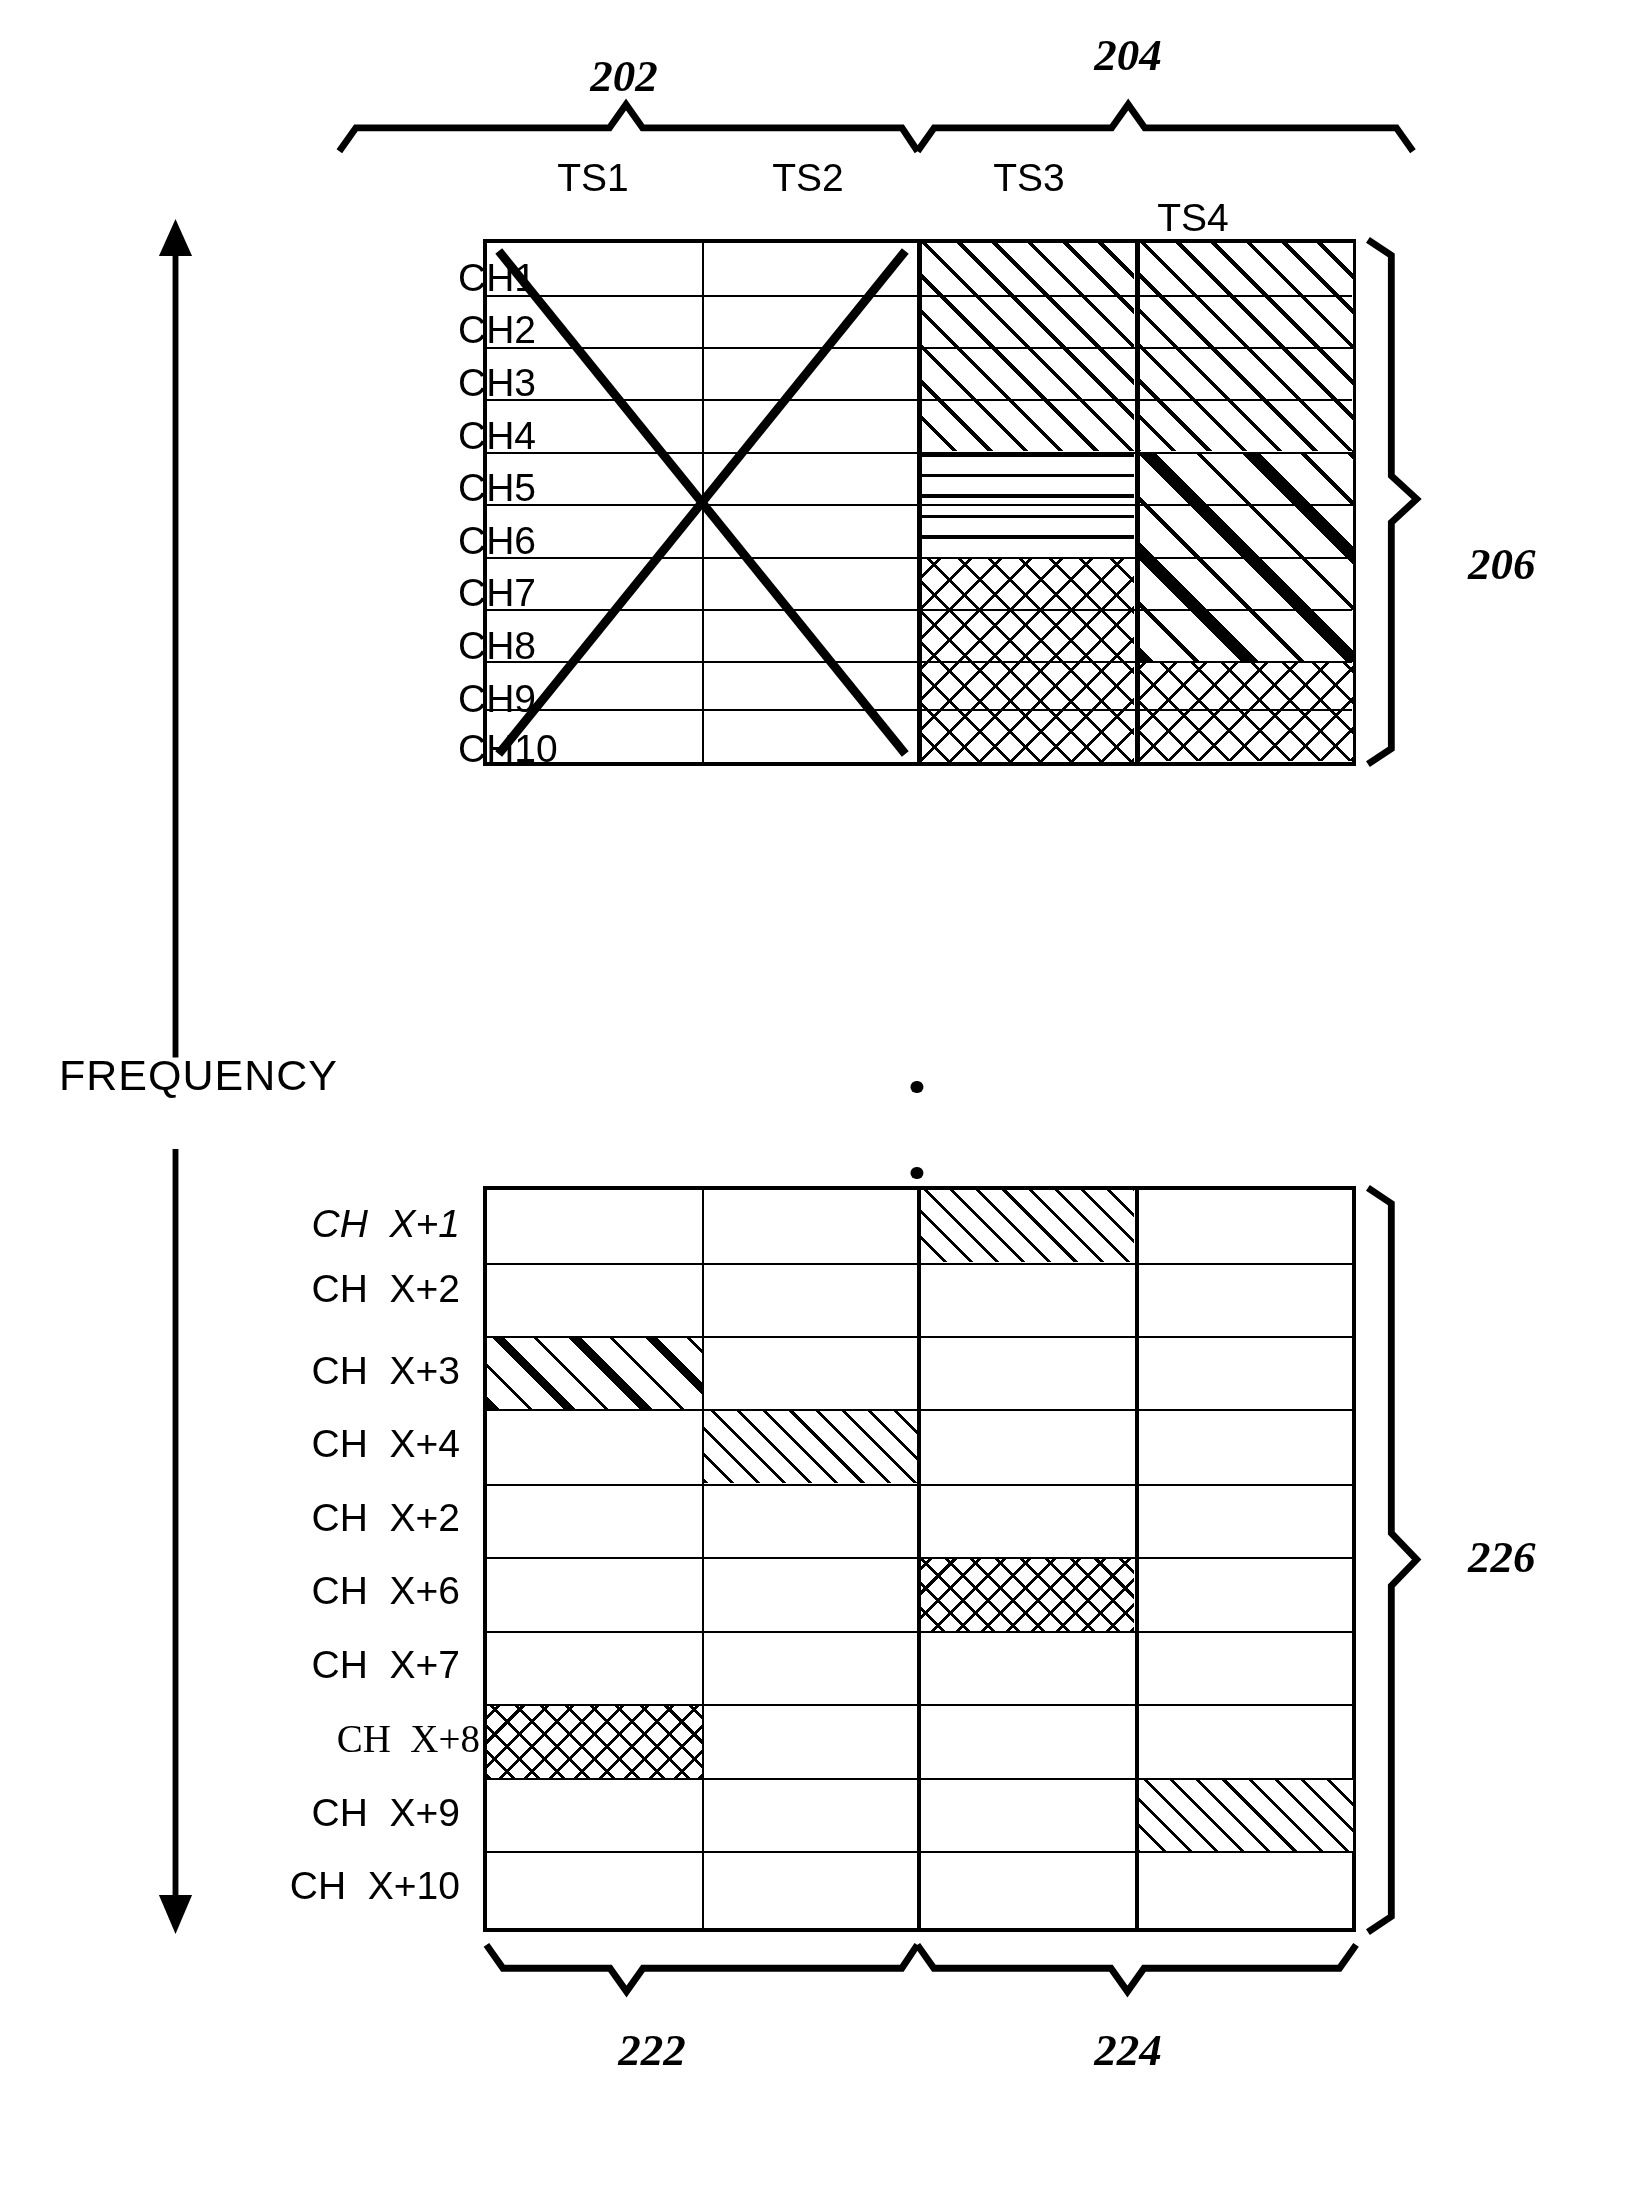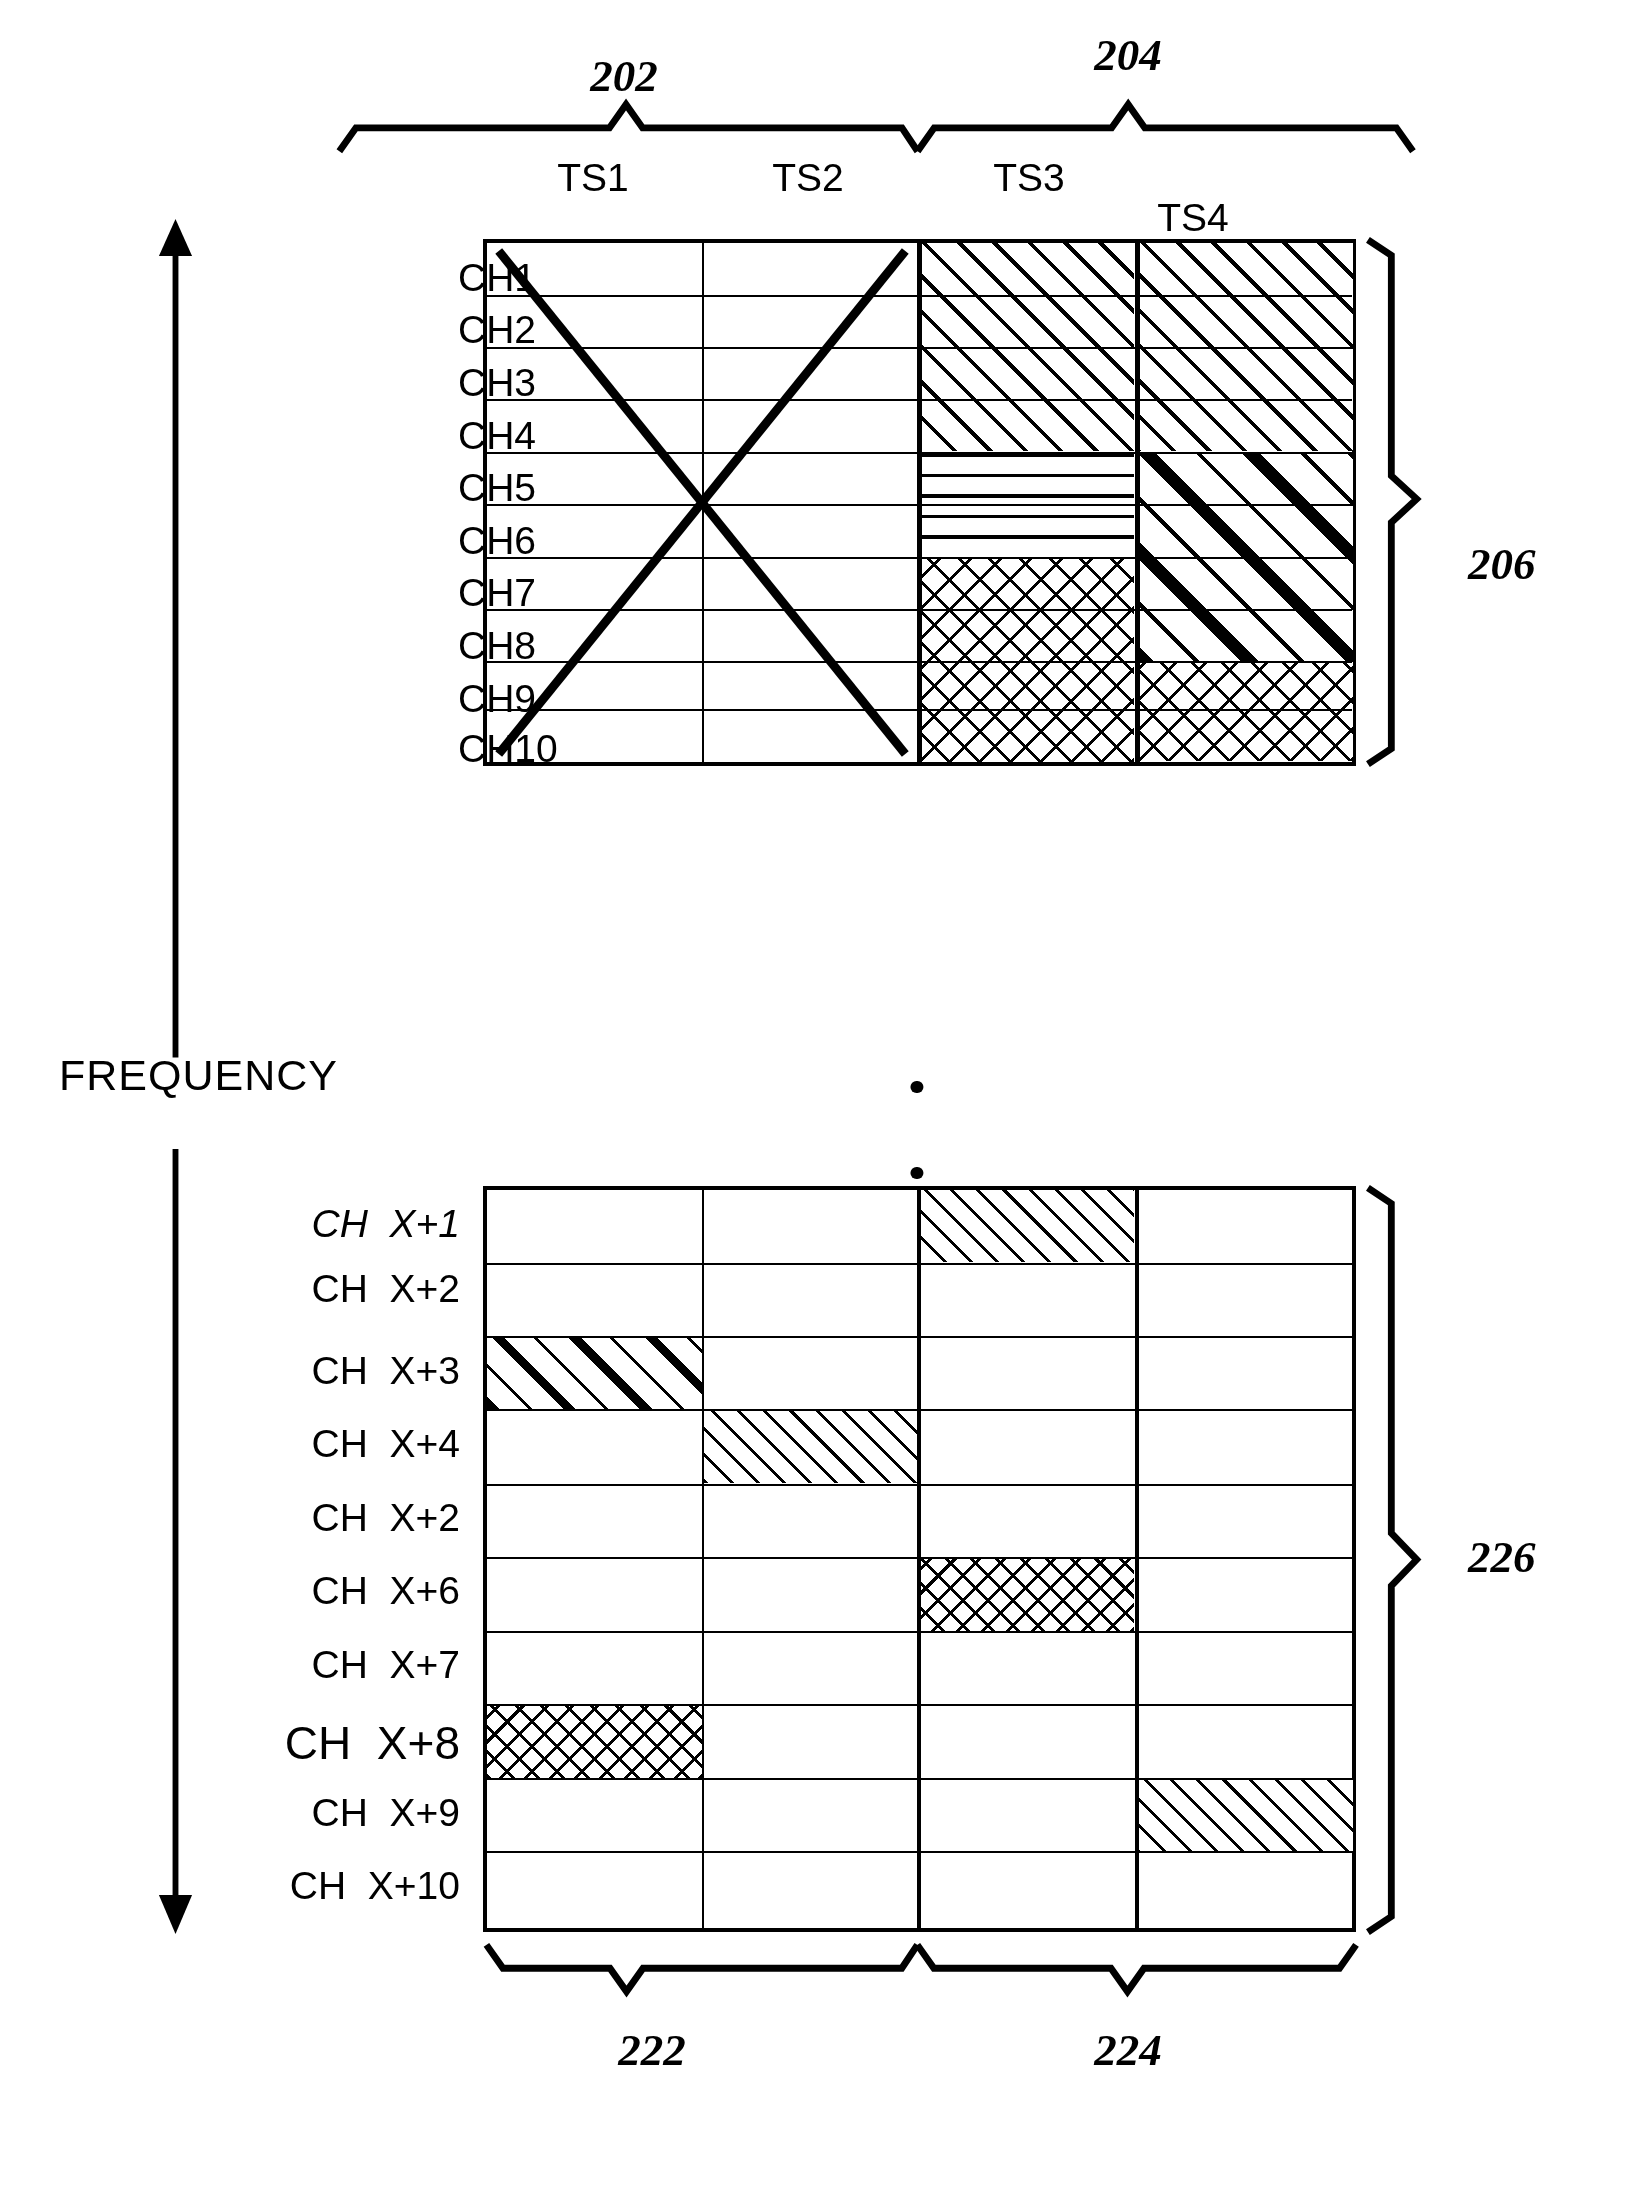--- a/index.html
+++ b/index.html
@@ -175,21 +175,21 @@
     <div class="col" style="left:648px;border-left-width:4.9px;"></div>
   </div>
 
   <div class="lbl" style="left:460px;top:1202px;font-size:39px;white-space:pre;transform:translateX(-100%);font-style:italic;">CH  X+1</div>
   <div class="lbl" style="left:460px;top:1267px;font-size:39px;white-space:pre;transform:translateX(-100%);">CH  X+2</div>
   <div class="lbl" style="left:460px;top:1349px;font-size:39px;white-space:pre;transform:translateX(-100%);">CH  X+3</div>
   <div class="lbl" style="left:460px;top:1422px;font-size:39px;white-space:pre;transform:translateX(-100%);">CH  X+4</div>
   <div class="lbl" style="left:460px;top:1496px;font-size:39px;white-space:pre;transform:translateX(-100%);">CH  X+2</div>
   <div class="lbl" style="left:460px;top:1569px;font-size:39px;white-space:pre;transform:translateX(-100%);">CH  X+6</div>
   <div class="lbl" style="left:460px;top:1643px;font-size:39px;white-space:pre;transform:translateX(-100%);">CH  X+7</div>
-  <div class="lbl" style="left:460px;top:1716px;font-size:46px;white-space:pre;transform:translateX(-100%);">CH  X+8</div>
+  <div class="lbl" style="left:480px;top:1716px;font-size:39px;white-space:pre;transform:translateX(-100%);font-family:Liberation Serif, serif;">CH  X+8</div>
   <div class="lbl" style="left:460px;top:1791px;font-size:39px;white-space:pre;transform:translateX(-100%);">CH  X+9</div>
   <div class="lbl" style="left:460px;top:1864px;font-size:39px;white-space:pre;transform:translateX(-100%);text-align:right;">CH  X+10</div>
 
   <svg style="position:absolute;left:1360px;top:1182px;" width="88" height="756" viewBox="0 0 90 775">
     <path d="M 8,6 L 32,22 L 32,360 L 58,387 L 32,414 L 32,753 L 8,769" fill="none" stroke="#000" stroke-width="7"></path>
   </svg>
   <div class="lbl ref" style="left:1468px;top:1531px;font-size:45px;">226</div>
 
   <svg style="position:absolute;left:0;top:1941px;" width="1646" height="107" viewBox="0 0 1688 110">
     <path d="M 498,4 L 515,28 L 625,28 L 642,52 L 659,28 L 925,28 L 941,4" fill="none" stroke="#000" stroke-width="7"></path>

